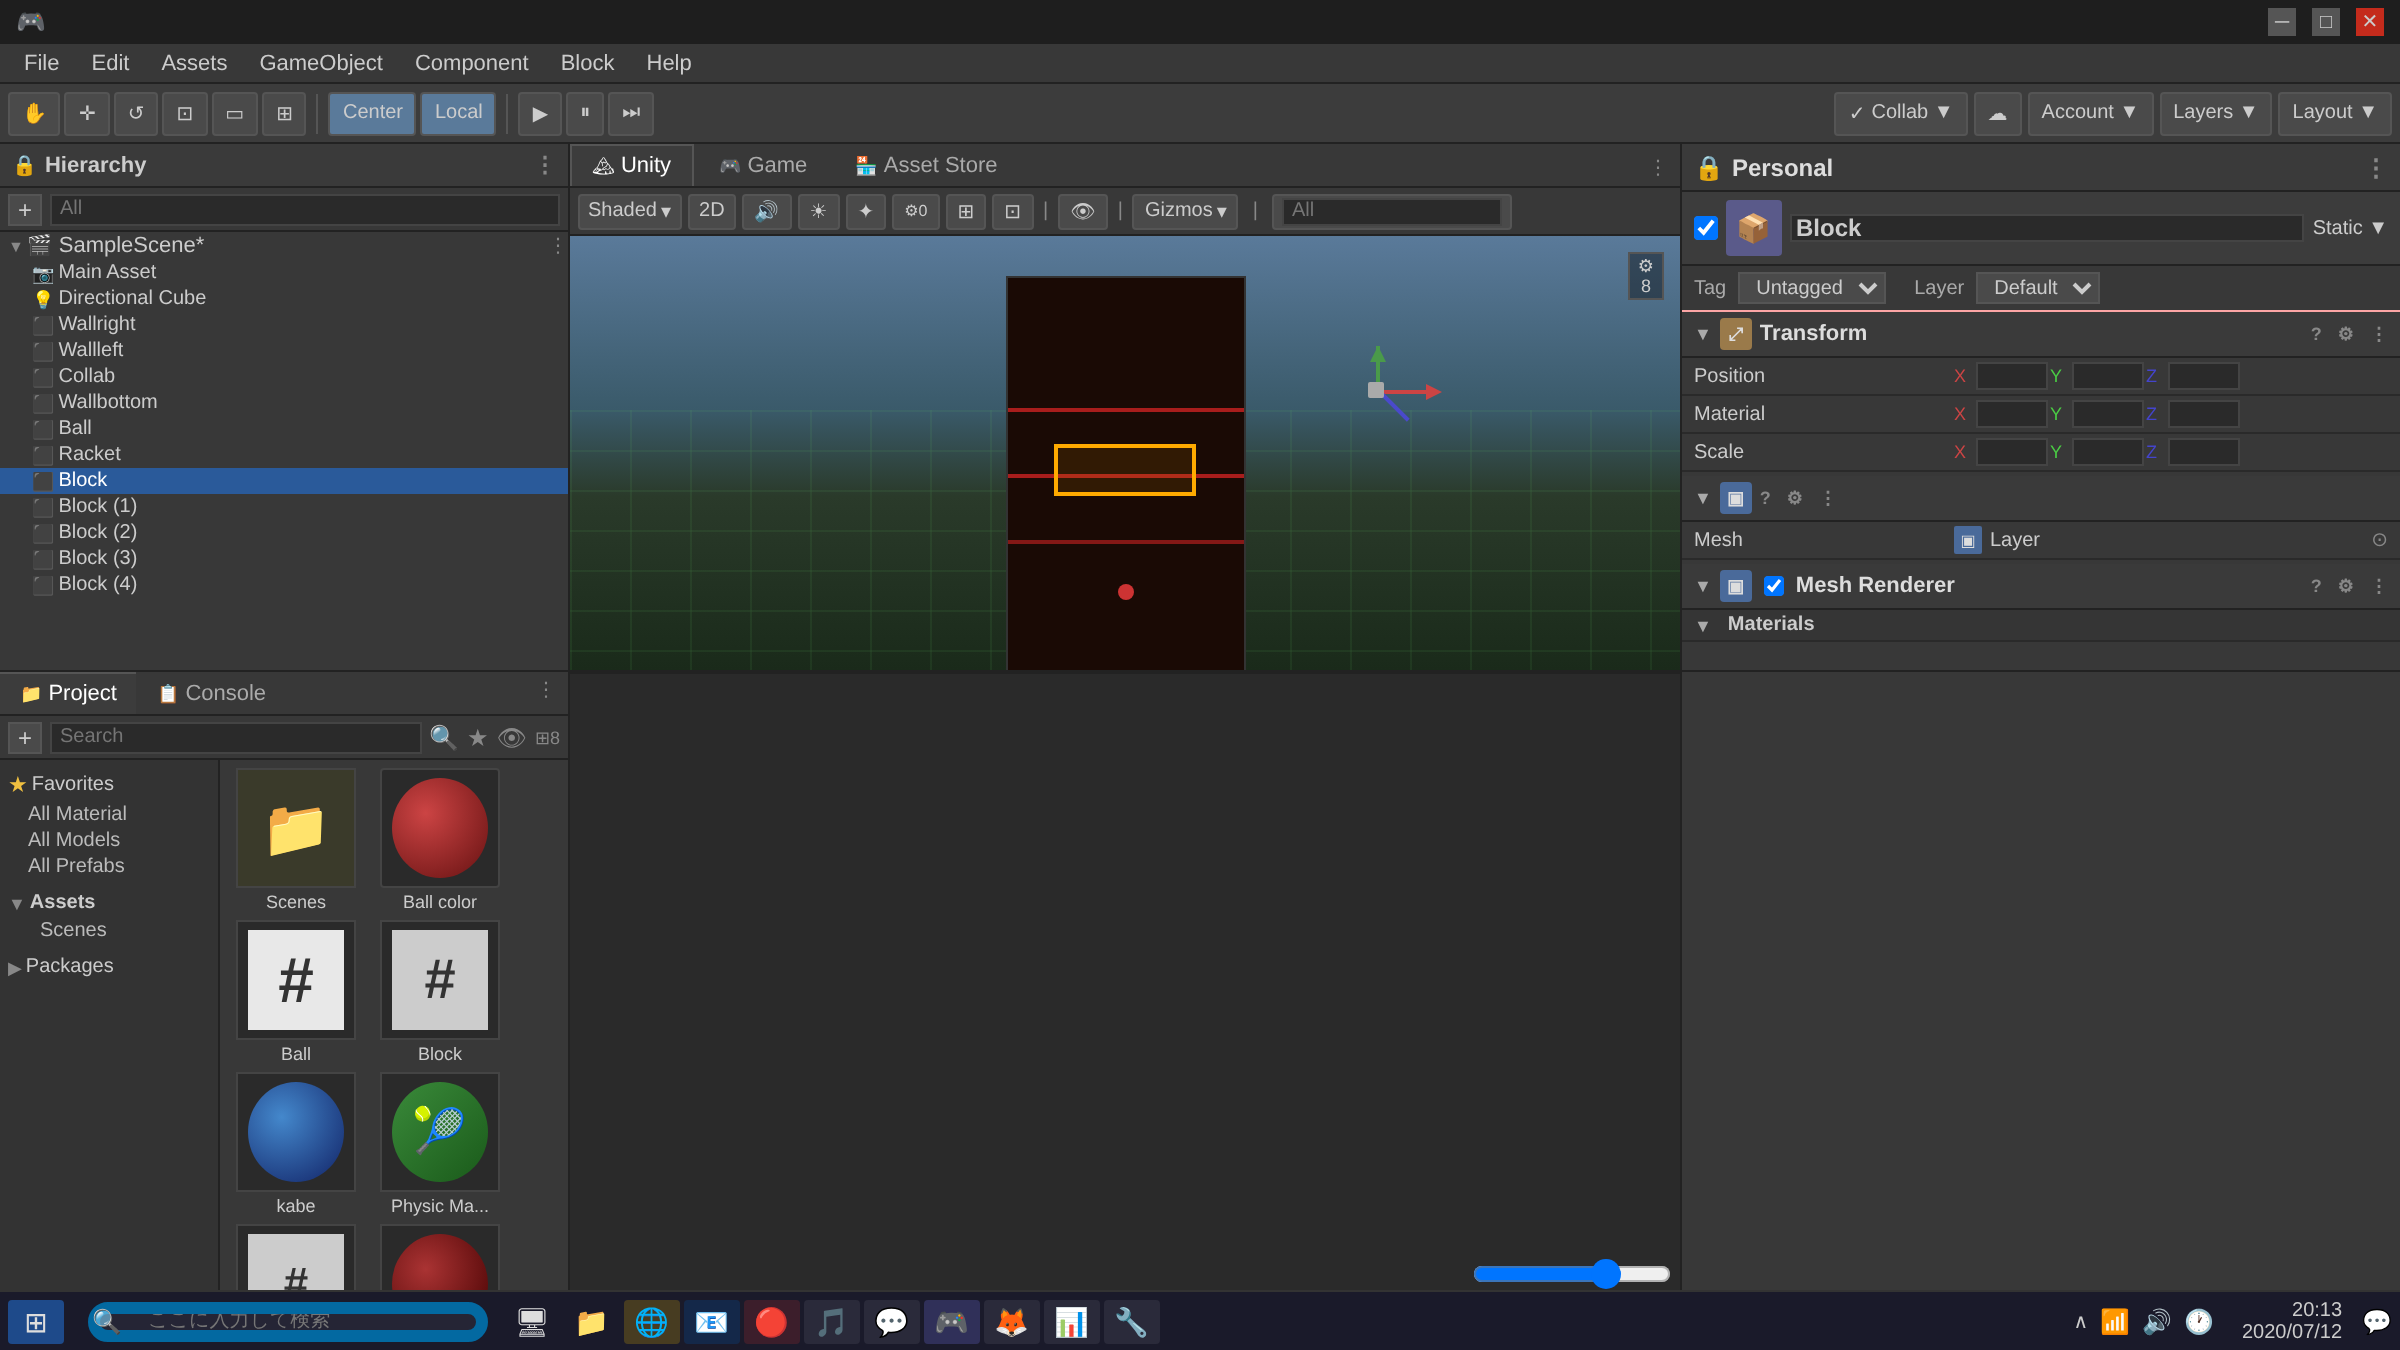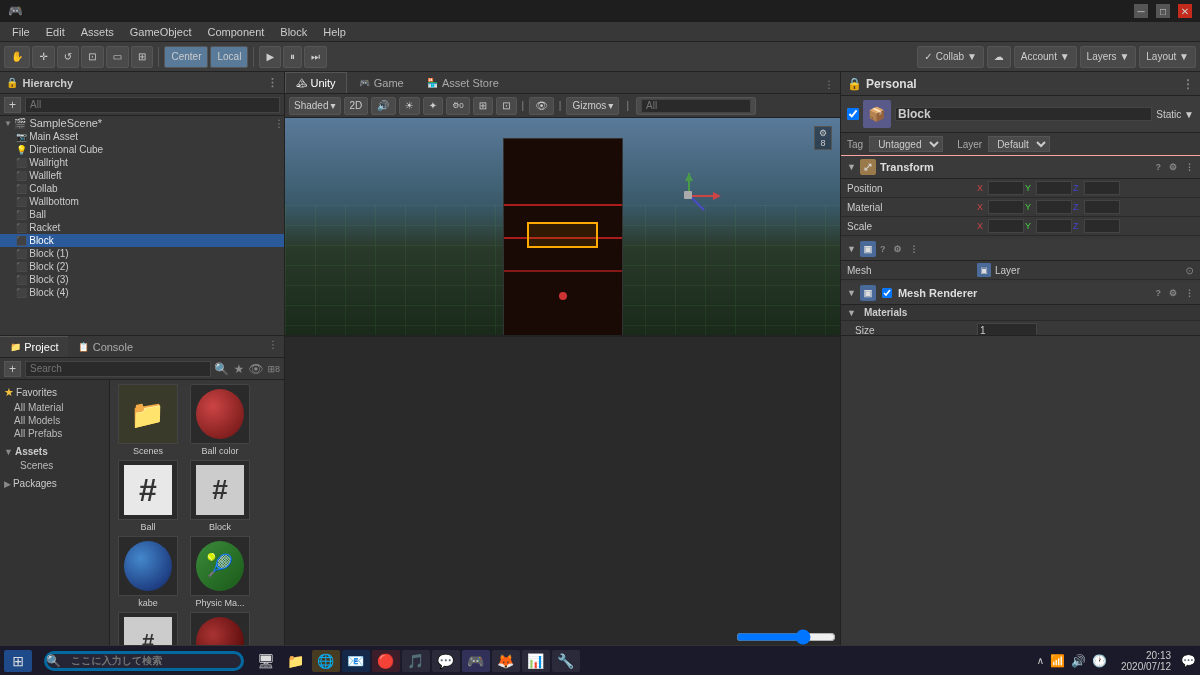--- a/index.html
+++ b/index.html
@@ -78,21 +78,21 @@
     .xyz-label { color: #aaa; font-size: 9px; width: 10px; }
     .xyz-input { background: #2a2a2a; border: 1px solid #444; color: #ccc; padding: 0 2px; font-size: 10px; height: 14px; width: 36px; text-align: right; }
     .prop-input { background: #2a2a2a; border: 1px solid #444; color: #ccc; padding: 0 2px; font-size: 10px; height: 14px; flex: 1; }
     .mesh-value { display: flex; align-items: center; gap: 4px; flex: 1; }
     .mesh-icon { width: 14px; height: 14px; background: #4a6a9a; display: flex; align-items: center; justify-content: center; font-size: 8px; border-radius: 1px; }
     .sub-section-header { background: #353535; padding: 2px 6px; font-size: 10px; font-weight: bold; color: #ccc; display: flex; align-items: center; gap: 4px; border-bottom: 1px solid #2a2a2a; cursor: pointer; }
 
     
     .taskbar { background: #1a1a2a; height: 30px; display: flex; align-items: center; padding: 0 4px; border-top: 1px solid #333; position: absolute; bottom: 0; left: 0; right: 0; }
     .taskbar-start { background: #1e4a8a; width: 28px; height: 22px; display: flex; align-items: center; justify-content: center; border-radius: 2px; cursor: pointer; font-size: 14px; }
-    .taskbar-search { background: #252535; border: 3px solid #0369a1; color: #ccc; padding: 0 8px; height: 20px; width: 200px; font-size: 10px; border-radius: 10px; margin-left: 6px; font-weight: bold; }
+    .taskbar-search { background: #252535; border: 6px solid #0369a1; color: #ccc; padding: 0 8px; height: 20px; width: 200px; font-size: 10px; border-radius: 10px; margin-left: 6px; }
     .taskbar-icons { display: flex; align-items: center; gap: 6px; margin-left: auto; }
     .taskbar-time { color: #ccc; font-size: 10px; text-align: right; margin-left: 8px; }
     .taskbar-apps { display: flex; align-items: center; gap: 2px; margin-left: 8px; }
     .taskbar-app { width: 28px; height: 22px; background: #2a2a3a; border-radius: 2px; display: flex; align-items: center; justify-content: center; cursor: pointer; font-size: 14px; }
 
     .hierarchy-scroll { flex: 1; overflow-y: auto; overflow-x: hidden; }
     .bottom-layout { display: flex; border-top: 1px solid #222; height: 310px; }
     .viewport-container { flex: 1; display: flex; flex-direction: column; }
 
     .project-tabs { display: flex; background: #383838; height: 22px; border-bottom: 1px solid #222; }
@@ -416,24 +416,20 @@
           <input type="checkbox" checked="" style="width: 10px; height: 10px; margin: 0px 2px;">
           <span style="flex:1;">Mesh Renderer</span>
           <span style="color:#888; font-size:9px; cursor:pointer;">?</span>
           <span style="color:#888; font-size:9px; cursor:pointer; margin-left:4px;">⚙</span>
           <span style="color:#888; font-size:9px; cursor:pointer; margin-left:4px;">⋮</span>
         </div>
 
         <div class="sub-section-header">
           <span style="color:#aaa; font-size:9px;">▼</span>
           <span style="margin-left:4px;">Materials</span>
-        </div>
-        <div class="prop-row">
-          <span class="prop-label" style="padding-left:8px;">Size</span>
-          <input class="prop-input" value="1" style="max-width: 60px;">
         </div>
 
       </div>
     </div>
   </div>
 
   <div class="bottom-layout">
 
     <div class="project-panel">
 

